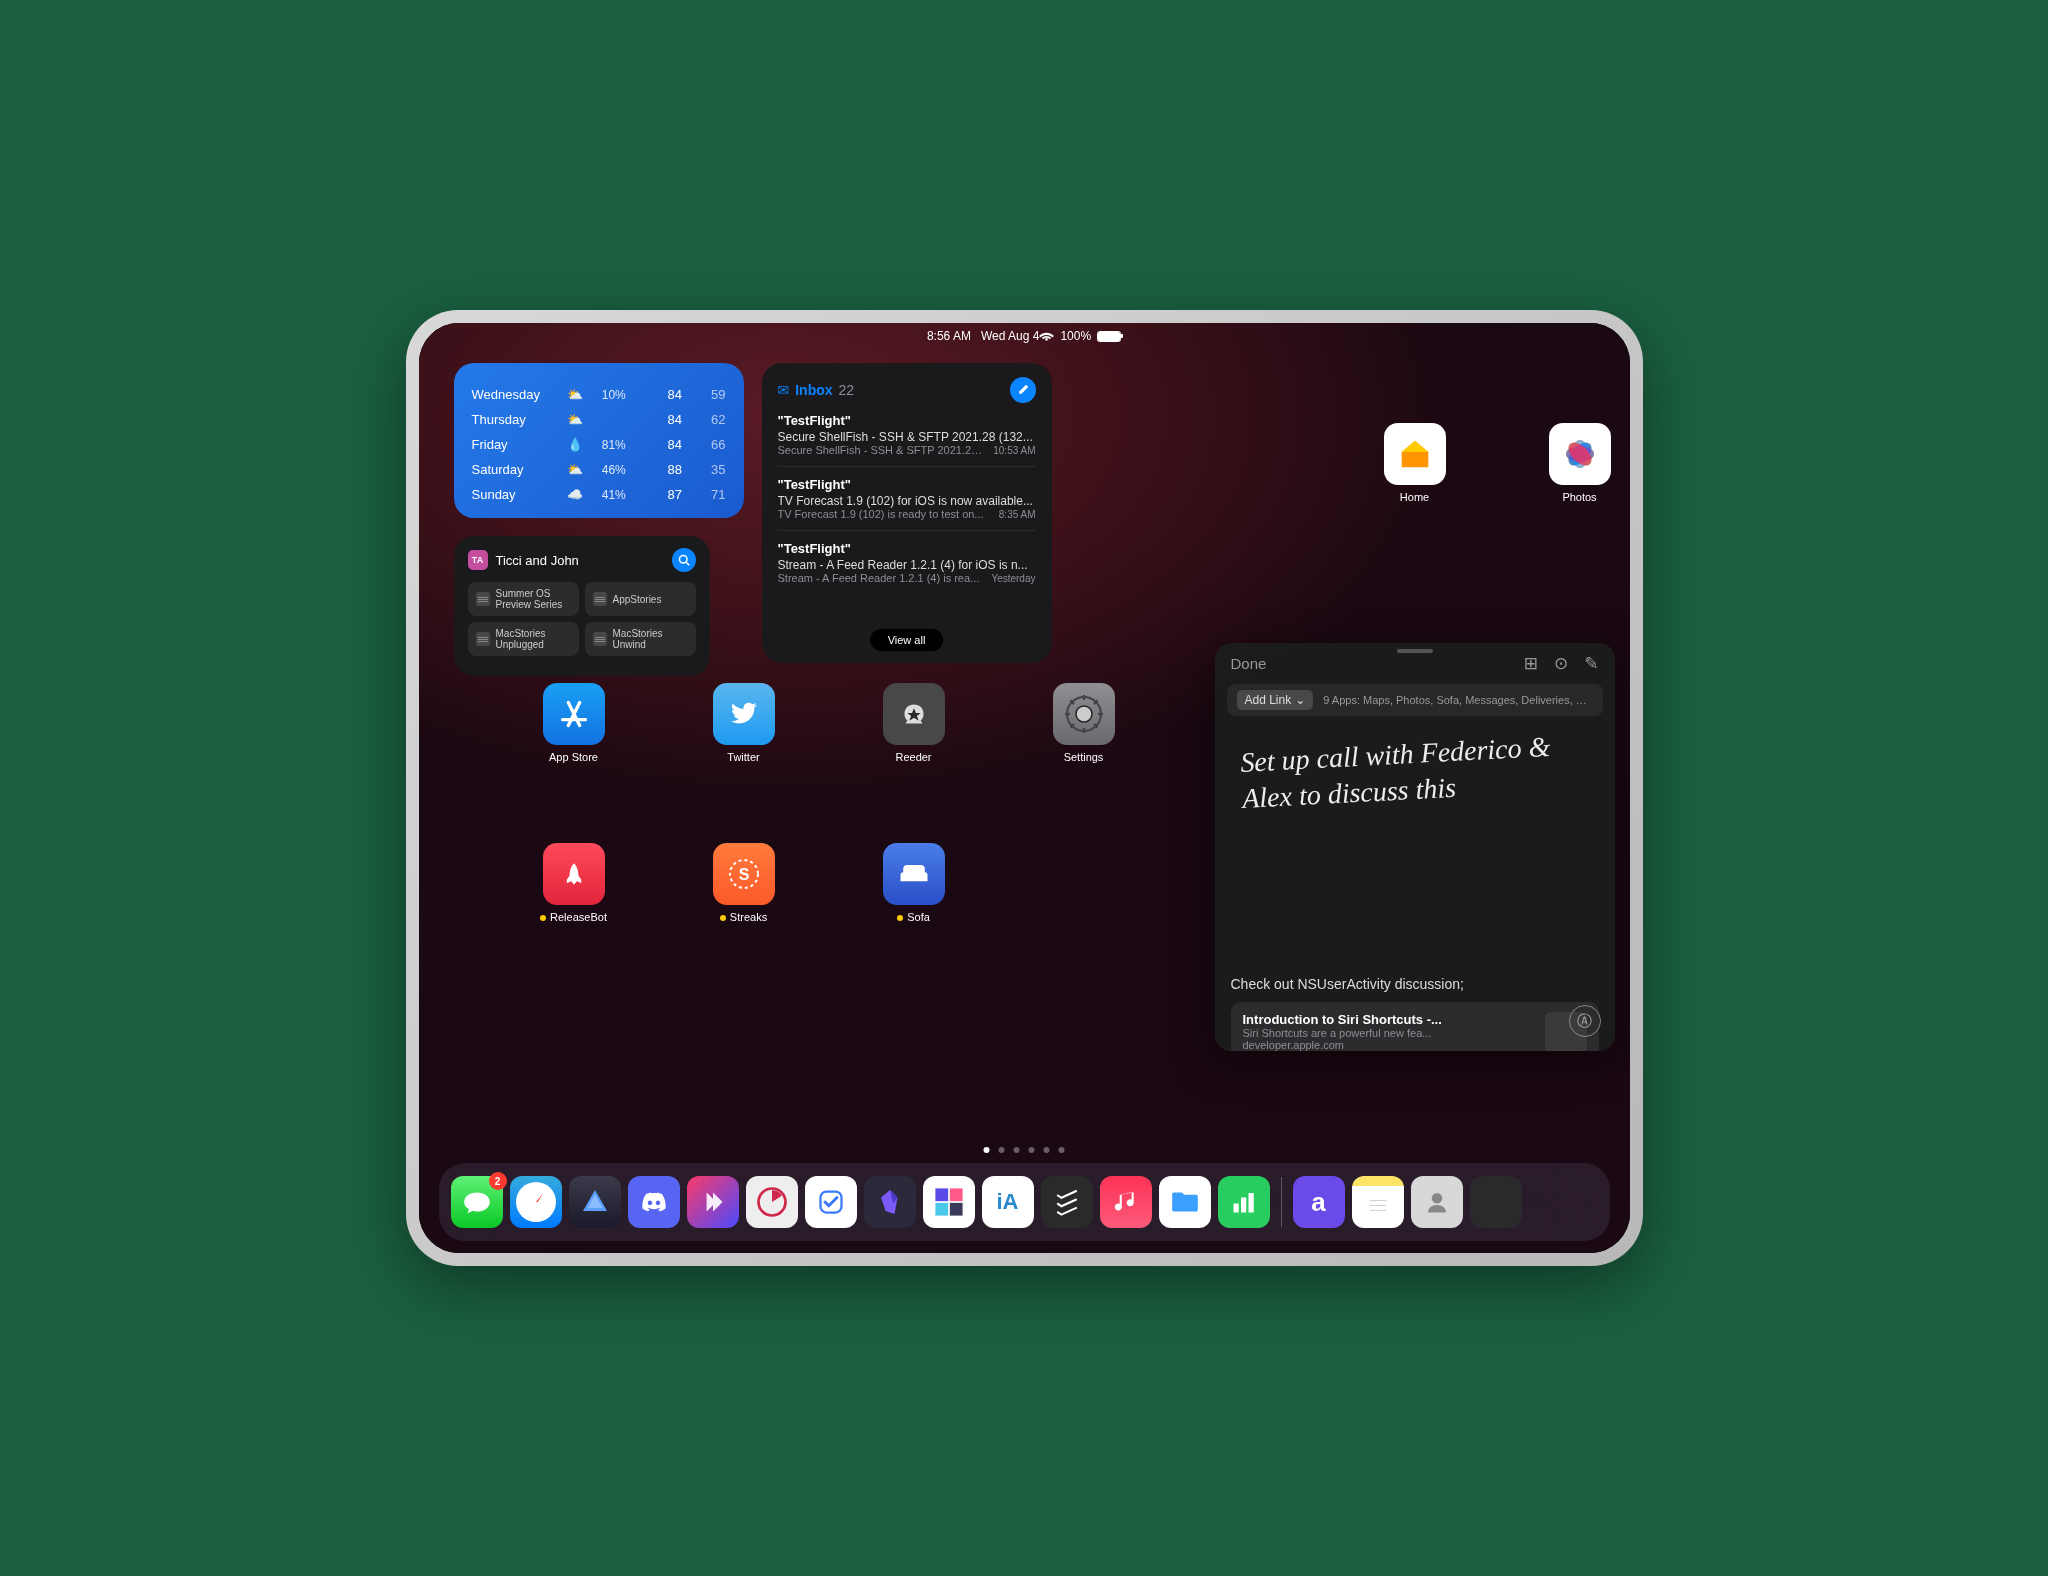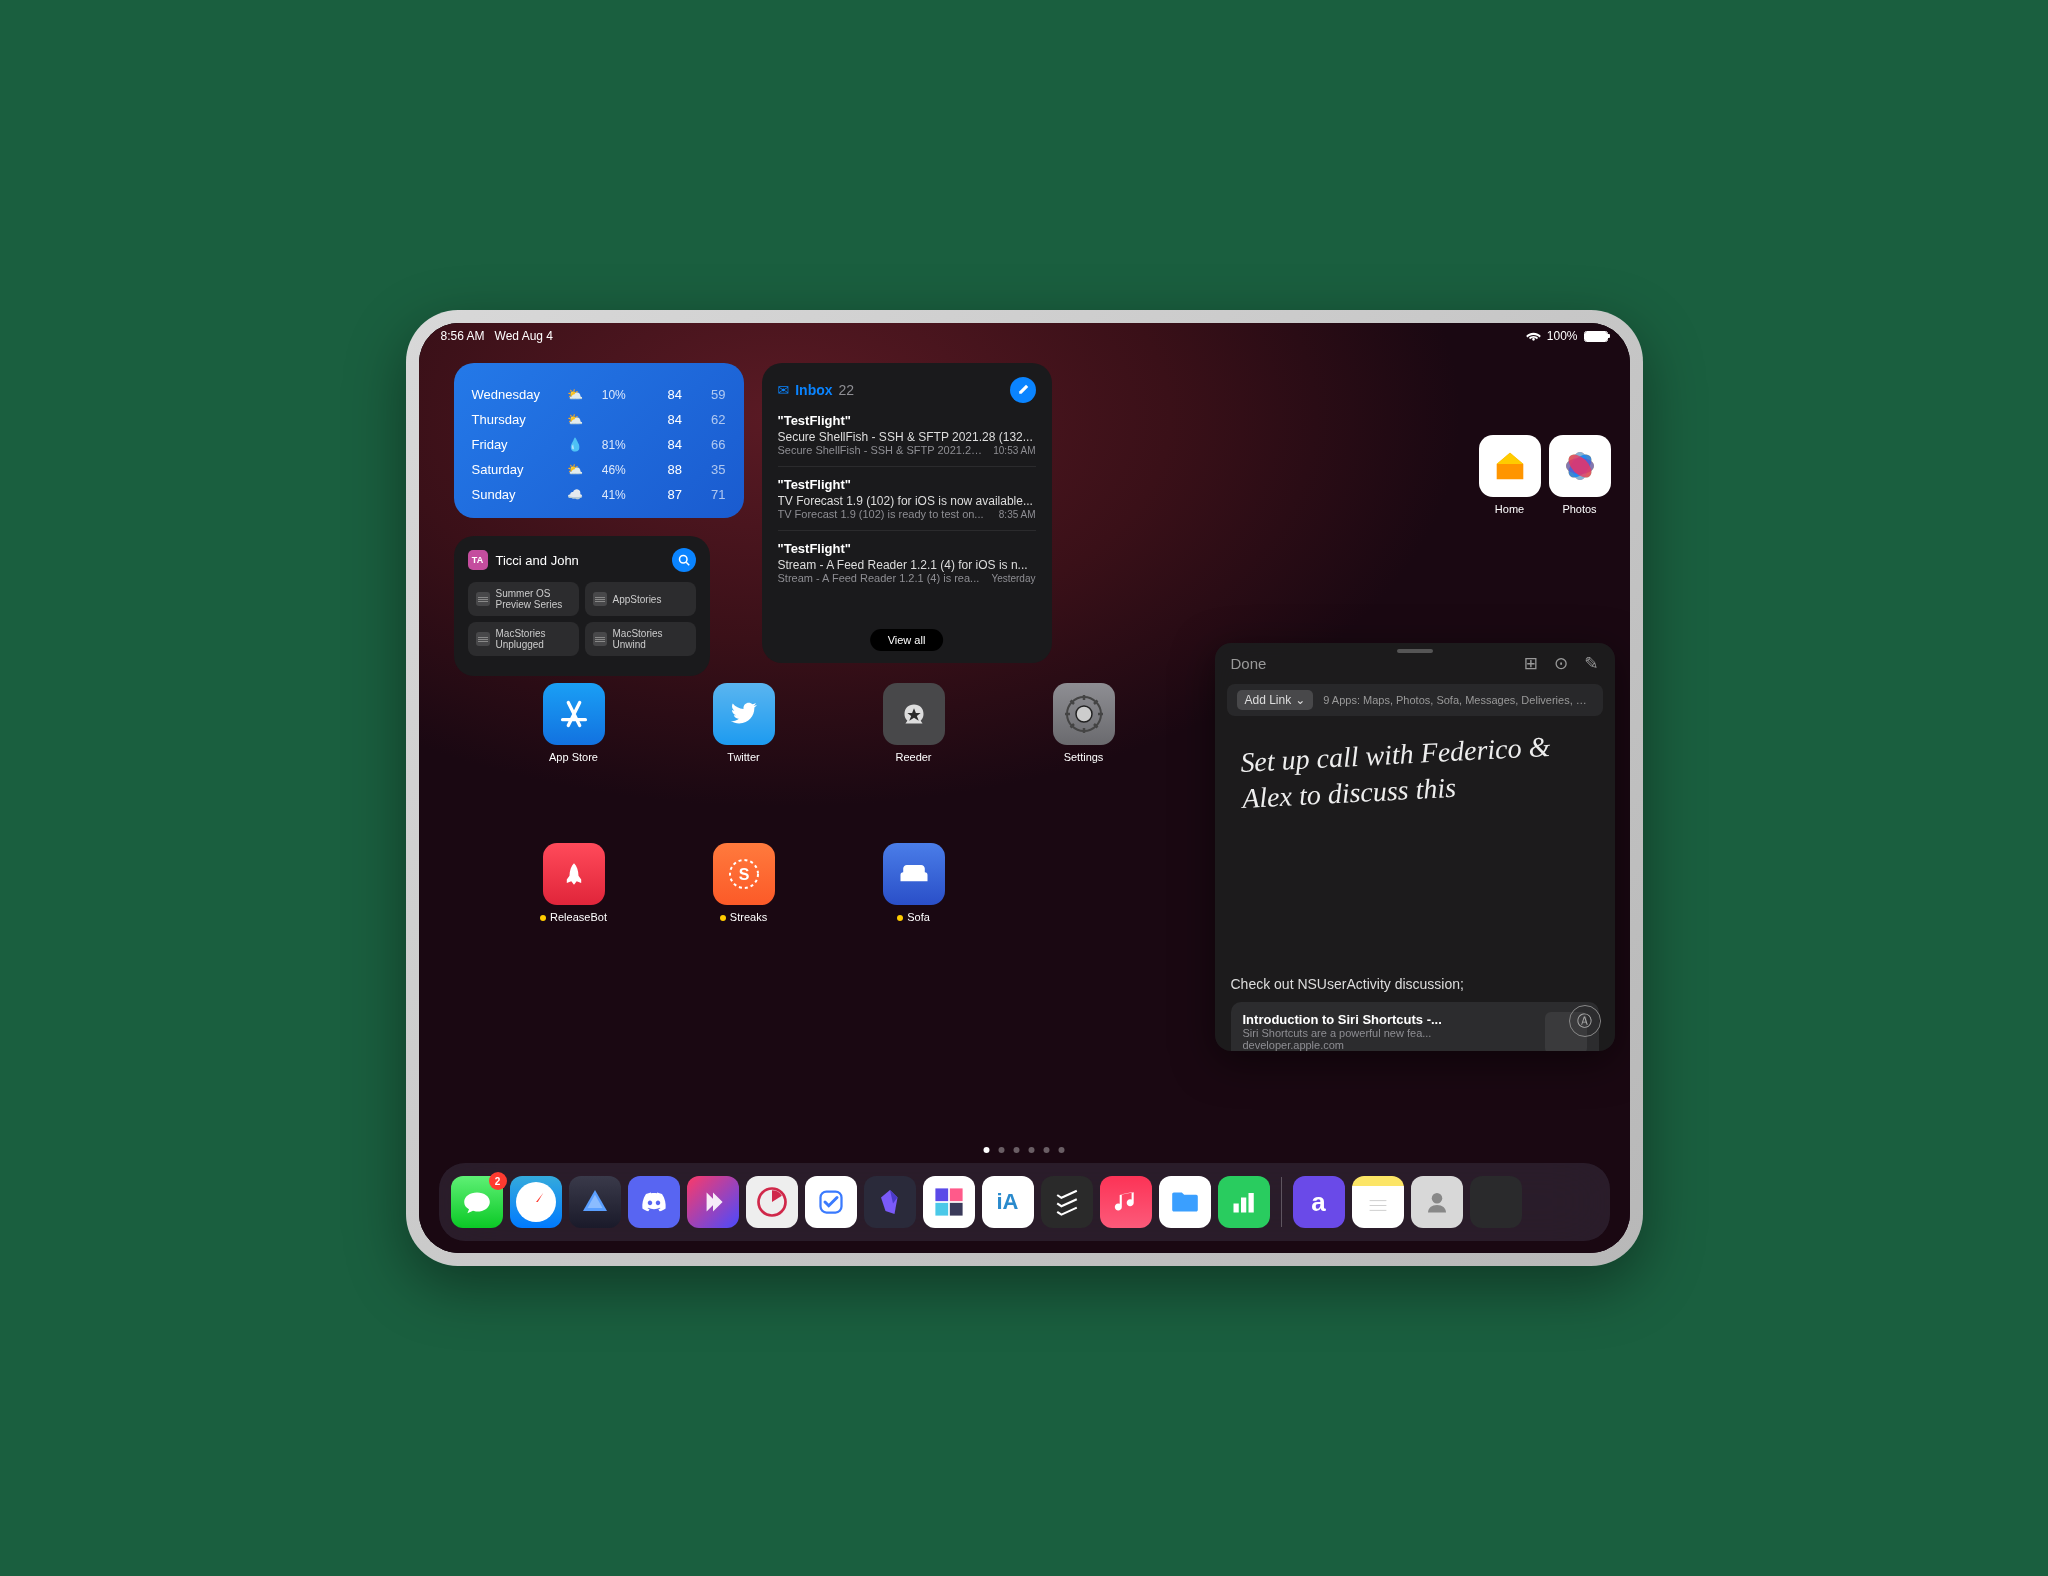--- a/index.html
+++ b/index.html
@@ -1,20 +1,20 @@
 <!DOCTYPE html>
 <html><head>
 <meta charset="utf-8">
 <style>
 *{margin:0;padding:0;box-sizing:border-box;font-family:-apple-system,BlinkMacSystemFont,"SF Pro Text","Helvetica Neue",sans-serif;-webkit-font-smoothing:antialiased}
 body{background:#1a5f3f;display:flex;justify-content:center;align-items:center;min-height:100vh;padding:20px}
 .device{width:1237px;height:956px;background:linear-gradient(135deg,#d8d8d8,#b8b8b8);border-radius:52px;padding:13px;position:relative;box-shadow:0 20px 60px rgba(0,0,0,.4)}
 .screen{width:100%;height:100%;background:#000;border-radius:40px;overflow:hidden;position:relative}
 .wallpaper{position:absolute;inset:0;background:radial-gradient(ellipse 80% 60% at 30% 10%,#5a1a24 0%,#3a1018 40%,#1a0812 70%),radial-gradient(ellipse 50% 40% at 65% 80%,#4a6db8 0%,transparent 50%),radial-gradient(ellipse 60% 50% at 80% 95%,#6a2a5a 0%,transparent 50%),#1a0812}
-.status-bar{position:absolute;top:0;left:0;right:0;height:26px;display:flex;justify-content:space-between;align-items:center;padding:0 22px;color:#fff;font-size:12px;font-weight:500;z-index:10}
+.status-bar{position:absolute;top:0;left:0;right:0;height:26px;display:flex;justify-content:center;align-items:center;padding:0 22px;color:#fff;font-size:12px;font-weight:500;z-index:10}
 .status-right{display:flex;align-items:center;gap:6px}
 .wifi-icon{width:15px;height:11px}
 .battery-icon{width:24px;height:11px;border:1px solid #fff;border-radius:2.5px;position:relative;display:flex;align-items:center}
 .battery-icon::after{content:"";position:absolute;right:-3px;width:2px;height:4px;background:#fff;border-radius:0 1px 1px 0}
 .battery-fill{height:100%;width:100%;background:#fff;border-radius:1.5px}
 .home-content{position:absolute;inset:0;padding:40px 35px 90px}
 .widgets-row{display:flex;gap:18px;margin-bottom:30px}
 .weather-widget{width:290px;height:155px;background:linear-gradient(135deg,#2479e8,#1a5bcf);border-radius:20px;padding:14px 18px;color:#fff;font-size:13px}
 .weather-row{display:flex;align-items:flex-end;height:25px;gap:16px}
 .weather-day{width:85px}
@@ -41,21 +41,21 @@
 .mail-item:last-of-type{border:none}
 .mail-from{font-weight:600;font-size:13px;margin-bottom:2px}
 .mail-subj{font-size:12px;color:#ddd;white-space:nowrap;overflow:hidden;text-overflow:ellipsis}
 .mail-prev{display:flex;justify-content:space-between;align-items:center}
 .mail-preview{font-size:11px;color:#8e8e93;white-space:nowrap;overflow:hidden;text-overflow:ellipsis;flex:1}
 .mail-time{font-size:10px;color:#8e8e93;margin-left:8px}
 .mail-viewall{position:absolute;bottom:12px;left:50%;transform:translateX(-50%);background:#000;border-radius:14px;padding:5px 18px;font-size:11px;color:#fff}
 .app-row{display:flex;gap:85px;margin-bottom:30px}
 .app-row.row2{position:absolute;top:360px;left:120px;gap:100px}
 .app-row.row3{position:absolute;top:520px;left:120px;gap:100px}
-.app-icons-right{position:absolute;top:112px;right:15px;display:flex;}
+.app-icons-right{position:absolute;top:100px;right:15px;display:flex;gap:95px}
 .app{display:flex;flex-direction:column;align-items:center;gap:6px;width:70px}
 .app-icon{width:62px;height:62px;border-radius:14px;display:flex;align-items:center;justify-content:center;font-size:30px;position:relative}
 .app-label{font-size:11px;color:#fff;text-align:center;white-space:nowrap}
 .badge{position:absolute;top:-4px;right:-4px;background:#ff3b30;color:#fff;font-size:10px;border-radius:10px;min-width:18px;height:18px;display:flex;align-items:center;justify-content:center;font-weight:600;padding:0 4px}
 .yellow-dot{width:6px;height:6px;background:#ffcc00;border-radius:50%;display:inline-block;margin-right:4px}
 .page-dots{position:absolute;bottom:100px;left:50%;transform:translateX(-50%);display:flex;gap:9px}
 .dot{width:6px;height:6px;border-radius:50%;background:rgba(255,255,255,.35)}
 .dot.active{background:#fff}
 .dock{position:absolute;bottom:12px;left:20px;right:20px;height:78px;background:rgba(50,40,55,.65);backdrop-filter:blur(30px);border-radius:26px;display:flex;align-items:center;padding:0 12px;gap:7px}
 .dock-icon{width:52px;height:52px;border-radius:12px;flex-shrink:0;display:flex;align-items:center;justify-content:center;font-size:26px;position:relative}

